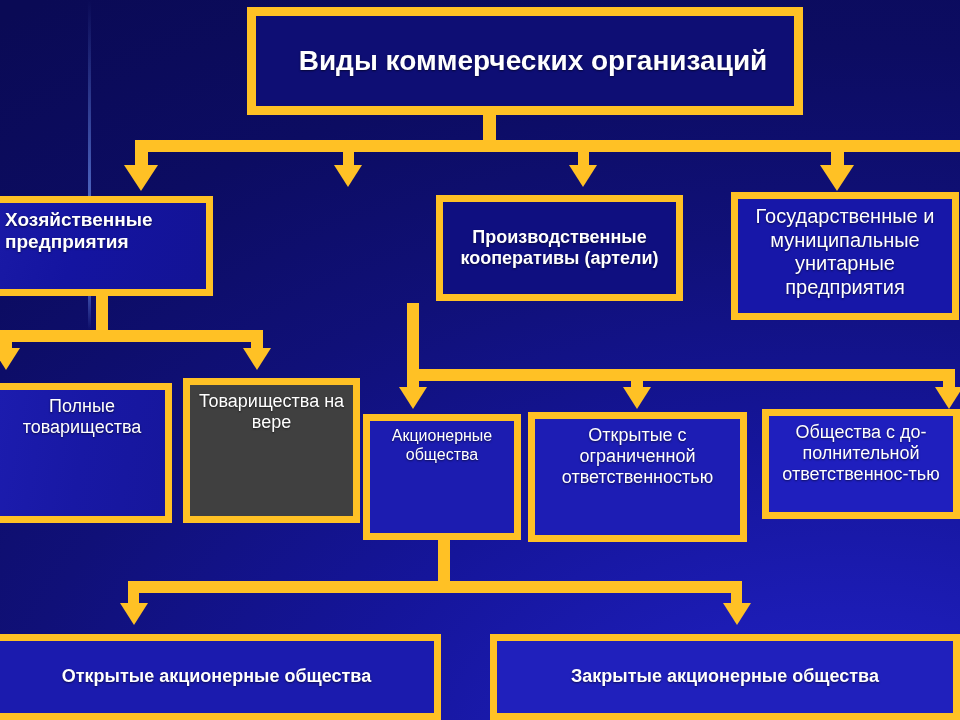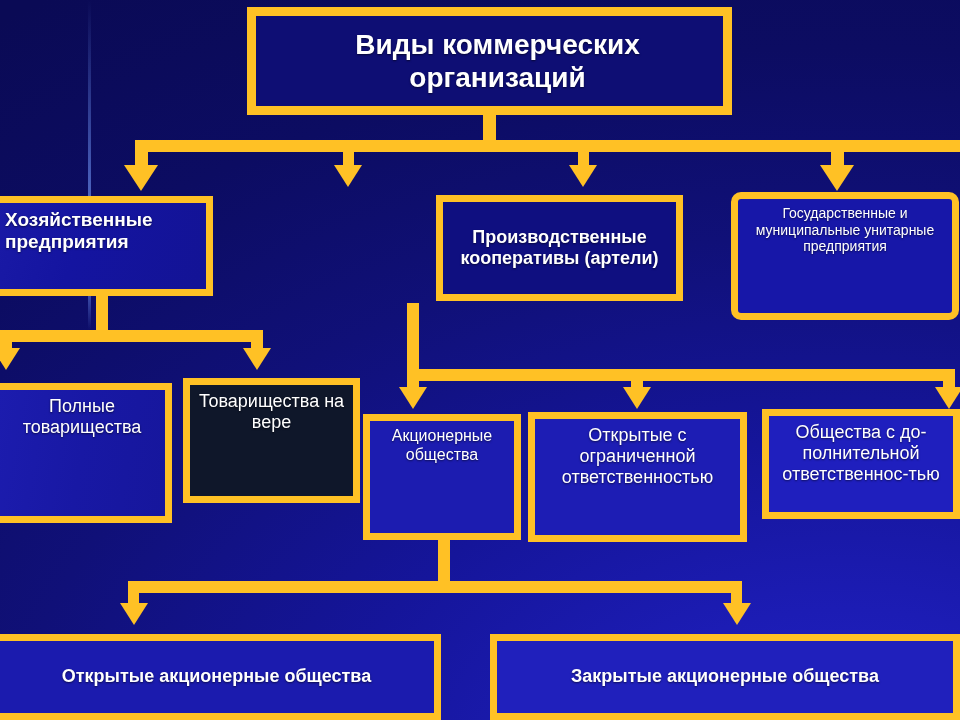--- a/index.html
+++ b/index.html
@@ -46,21 +46,21 @@
   .align-l { text-align: left; }
 
   .vtop  { align-items: flex-start; }
   .vmid  { align-items: center; }
 
   .bold { font-weight: bold; }
   .thin { font-weight: normal; }
 
   
   #box-title {
-    left: 247px; top: 7px; width: 485px; height: 108px;
+    left: 247px; top: 7px; width: 556px; height: 108px;
     border-width: 9px;
     font-size: 28px; font-weight: bold;
     background: #0e0e74;
     padding-left: 24px;
   }
   #box-partnerships {
     left: -10px; top: 196px; width: 223px; height: 100px;
     font-size: 19px;
     background: linear-gradient(110deg, #1a1aa6 0%, #1414a0 40%, #131395 100%);
   }
@@ -69,33 +69,32 @@
     font-size: 19px;
     background: #101086;
   }
   #box-coops {
     left: 436px; top: 195px; width: 247px; height: 106px;
     font-size: 18px;
     background: #0f0f80;
   }
   #box-unitary {
     left: 731px; top: 192px; width: 228px; height: 128px;
-    font-size: 14px;
+    font-size: 20px;
     background: #1717a8;
-    border-radius: 10px;
   }
   #box-full {
     left: -8px; top: 383px; width: 180px; height: 140px;
     font-size: 18px;
     background: linear-gradient(100deg, #1c1cae 0%, #1818a4 50%, #16169c 100%);
   }
   #box-faith {
-    left: 183px; top: 378px; width: 177px; height: 125px;
-    font-size: 18px;
-    background: #0f172a;
+    left: 183px; top: 378px; width: 177px; height: 145px;
+    font-size: 18px;
+    background: #404040;
     justify-content: flex-end;
   }
   #box-joint {
     left: 363px; top: 414px; width: 158px; height: 126px;
     font-size: 16px;
     background: #1c1cb0;
   }
   #box-limited {
     left: 528px; top: 412px; width: 219px; height: 130px;
     font-size: 18px;

